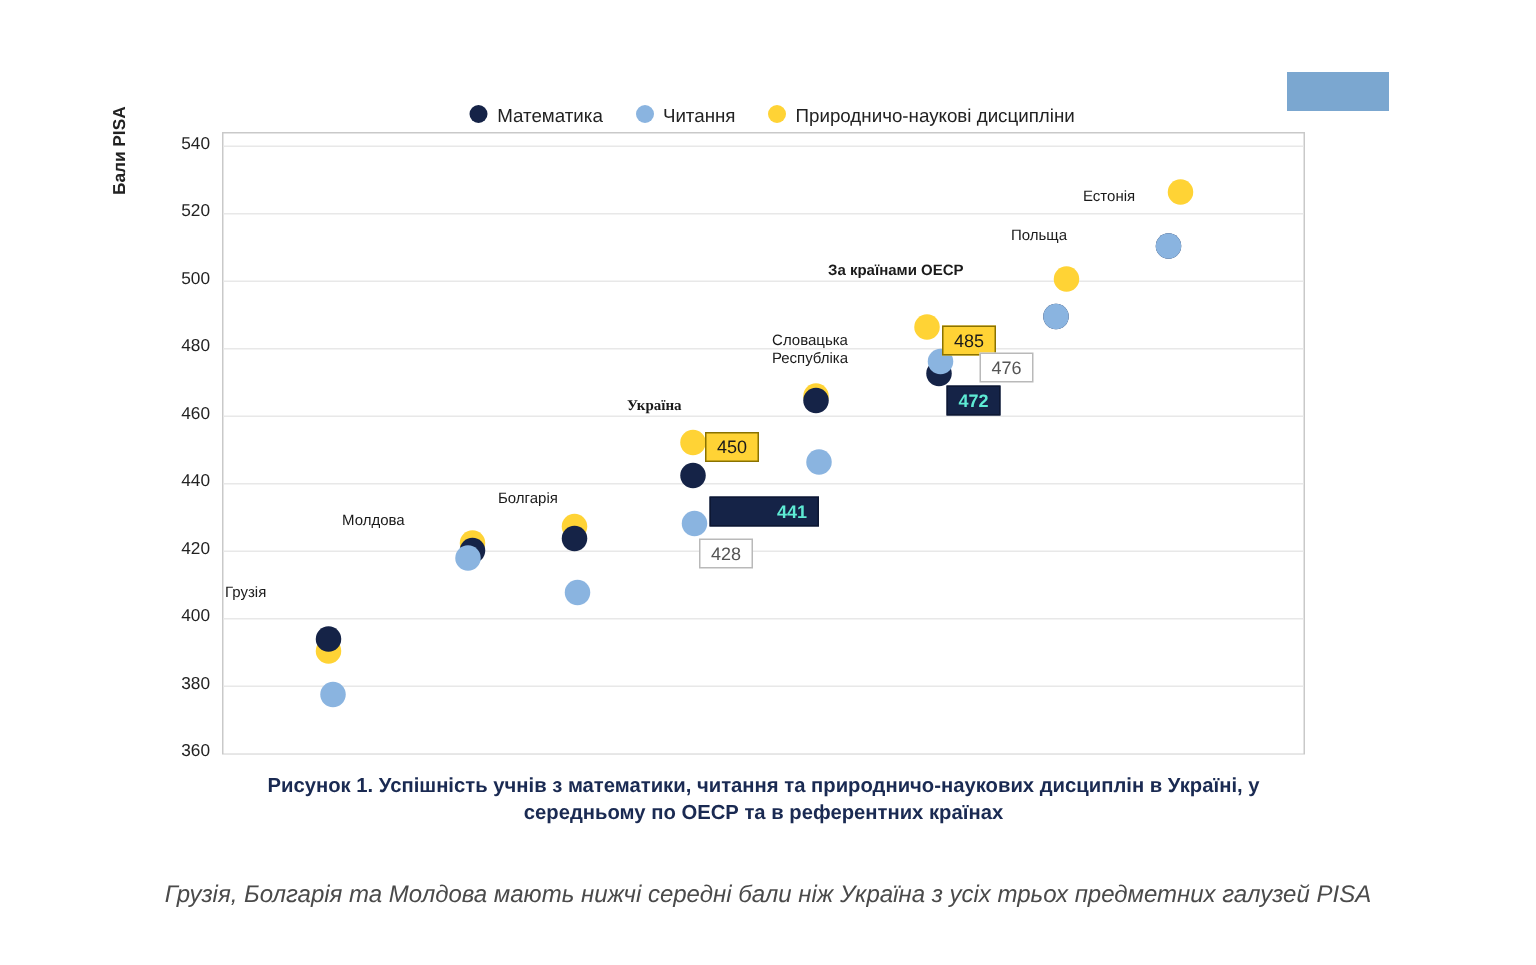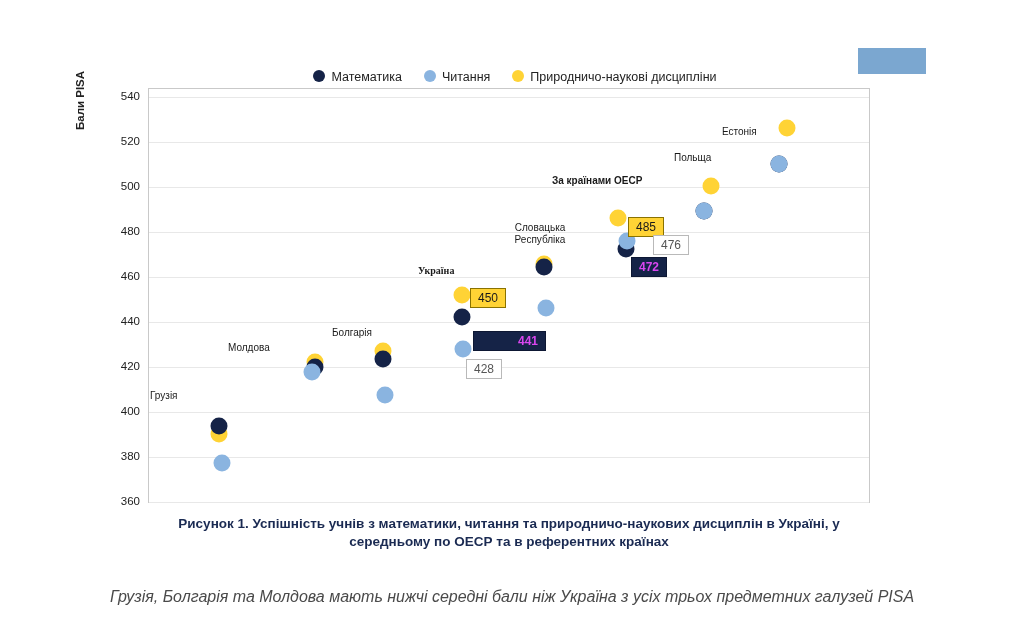--- a/index.html
+++ b/index.html
@@ -123,21 +123,21 @@
     white-space: nowrap;
   }
   .callout.sci {
     background: #ffd335;
     border: 1px solid #8a7200;
     color: #1a1a1a;
   }
   .callout.math {
     background: #152347;
     border: 1px solid #0d1733;
-    color: #d946ef;
+    color: #5eead4;
     font-weight: bold;
   }
   .callout.read {
     background: #ffffff;
     border: 1px solid #b9b9b9;
     color: #555;
   }
 
   
   #figure-caption {

